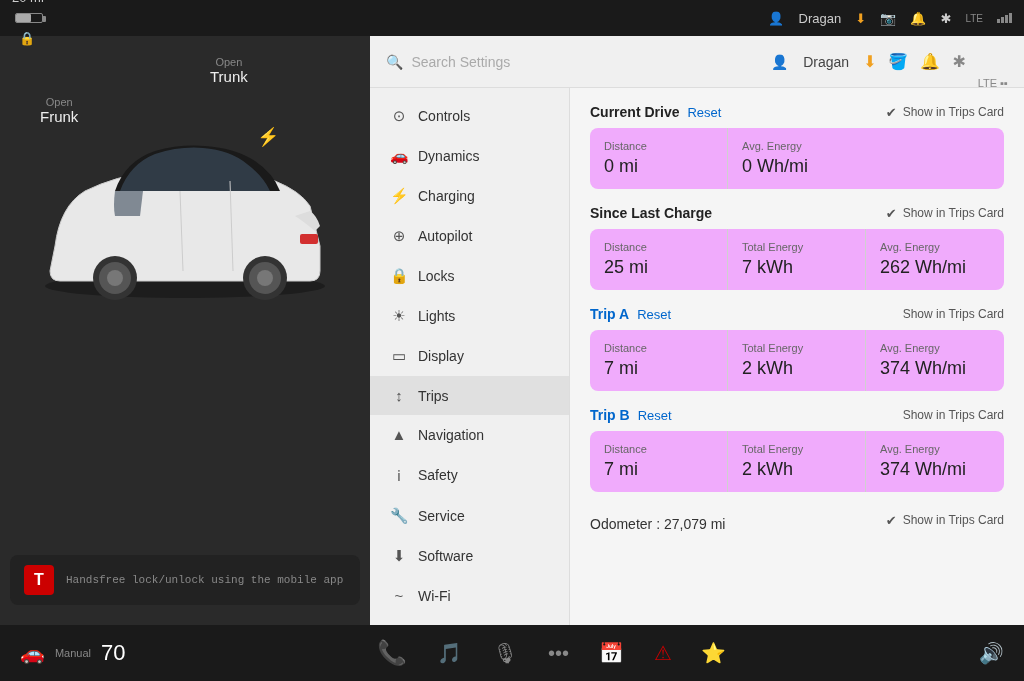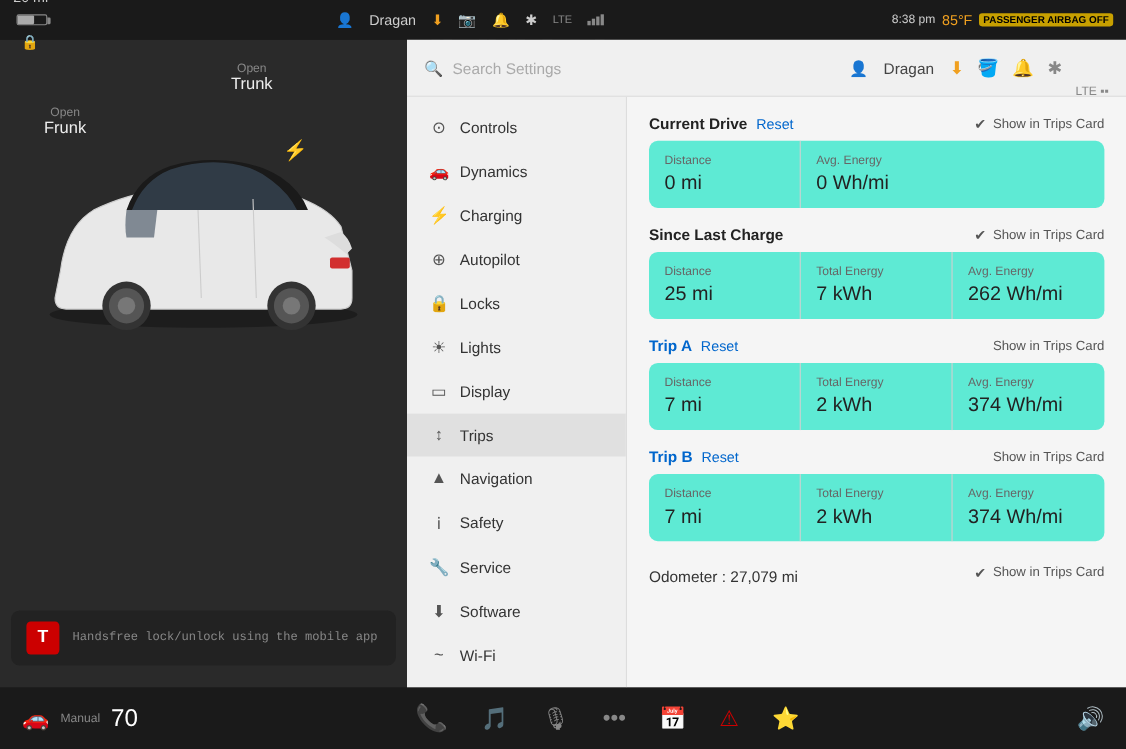--- a/index.html
+++ b/index.html
@@ -222,21 +222,21 @@
       display: flex;
       align-items: center;
       gap: 6px;
       font-size: 12px;
       color: #555;
     }
 
     .checkmark { color: #555; font-size: 13px; }
 
     .stats-card {
-      background: #5eead4;
+      background: #f0abfc;
       border-radius: 8px;
       display: grid;
       grid-template-columns: 1fr 1fr 1fr;
       margin-bottom: 16px;
     }
 
     .stat-cell {
       padding: 12px 14px;
       border-right: 1px solid #d0d0d0;
     }
@@ -323,25 +323,20 @@
     <span>🔔</span>
     <span>✱</span>
     <span class="lte-text">LTE</span>
     <div class="lte-bars">
       <span style="height:4px;"></span>
       <span style="height:6px;"></span>
       <span style="height:8px;"></span>
       <span style="height:10px;"></span>
     </div>
   </div>
-  <div class="status-right">
-    <span>8:38 pm</span>
-    <span class="temp-text">85°F</span>
-    <span class="passenger-badge">PASSENGER AIRBAG OFF</span>
-  </div>
 </div>
 
 <div class="watermark">AMPS</div>
 
 <div class="main-content">
 
   <div class="car-panel">
     <div class="car-labels">
       <div class="car-label trunk-label">
         <div class="label-open">Open</div>

